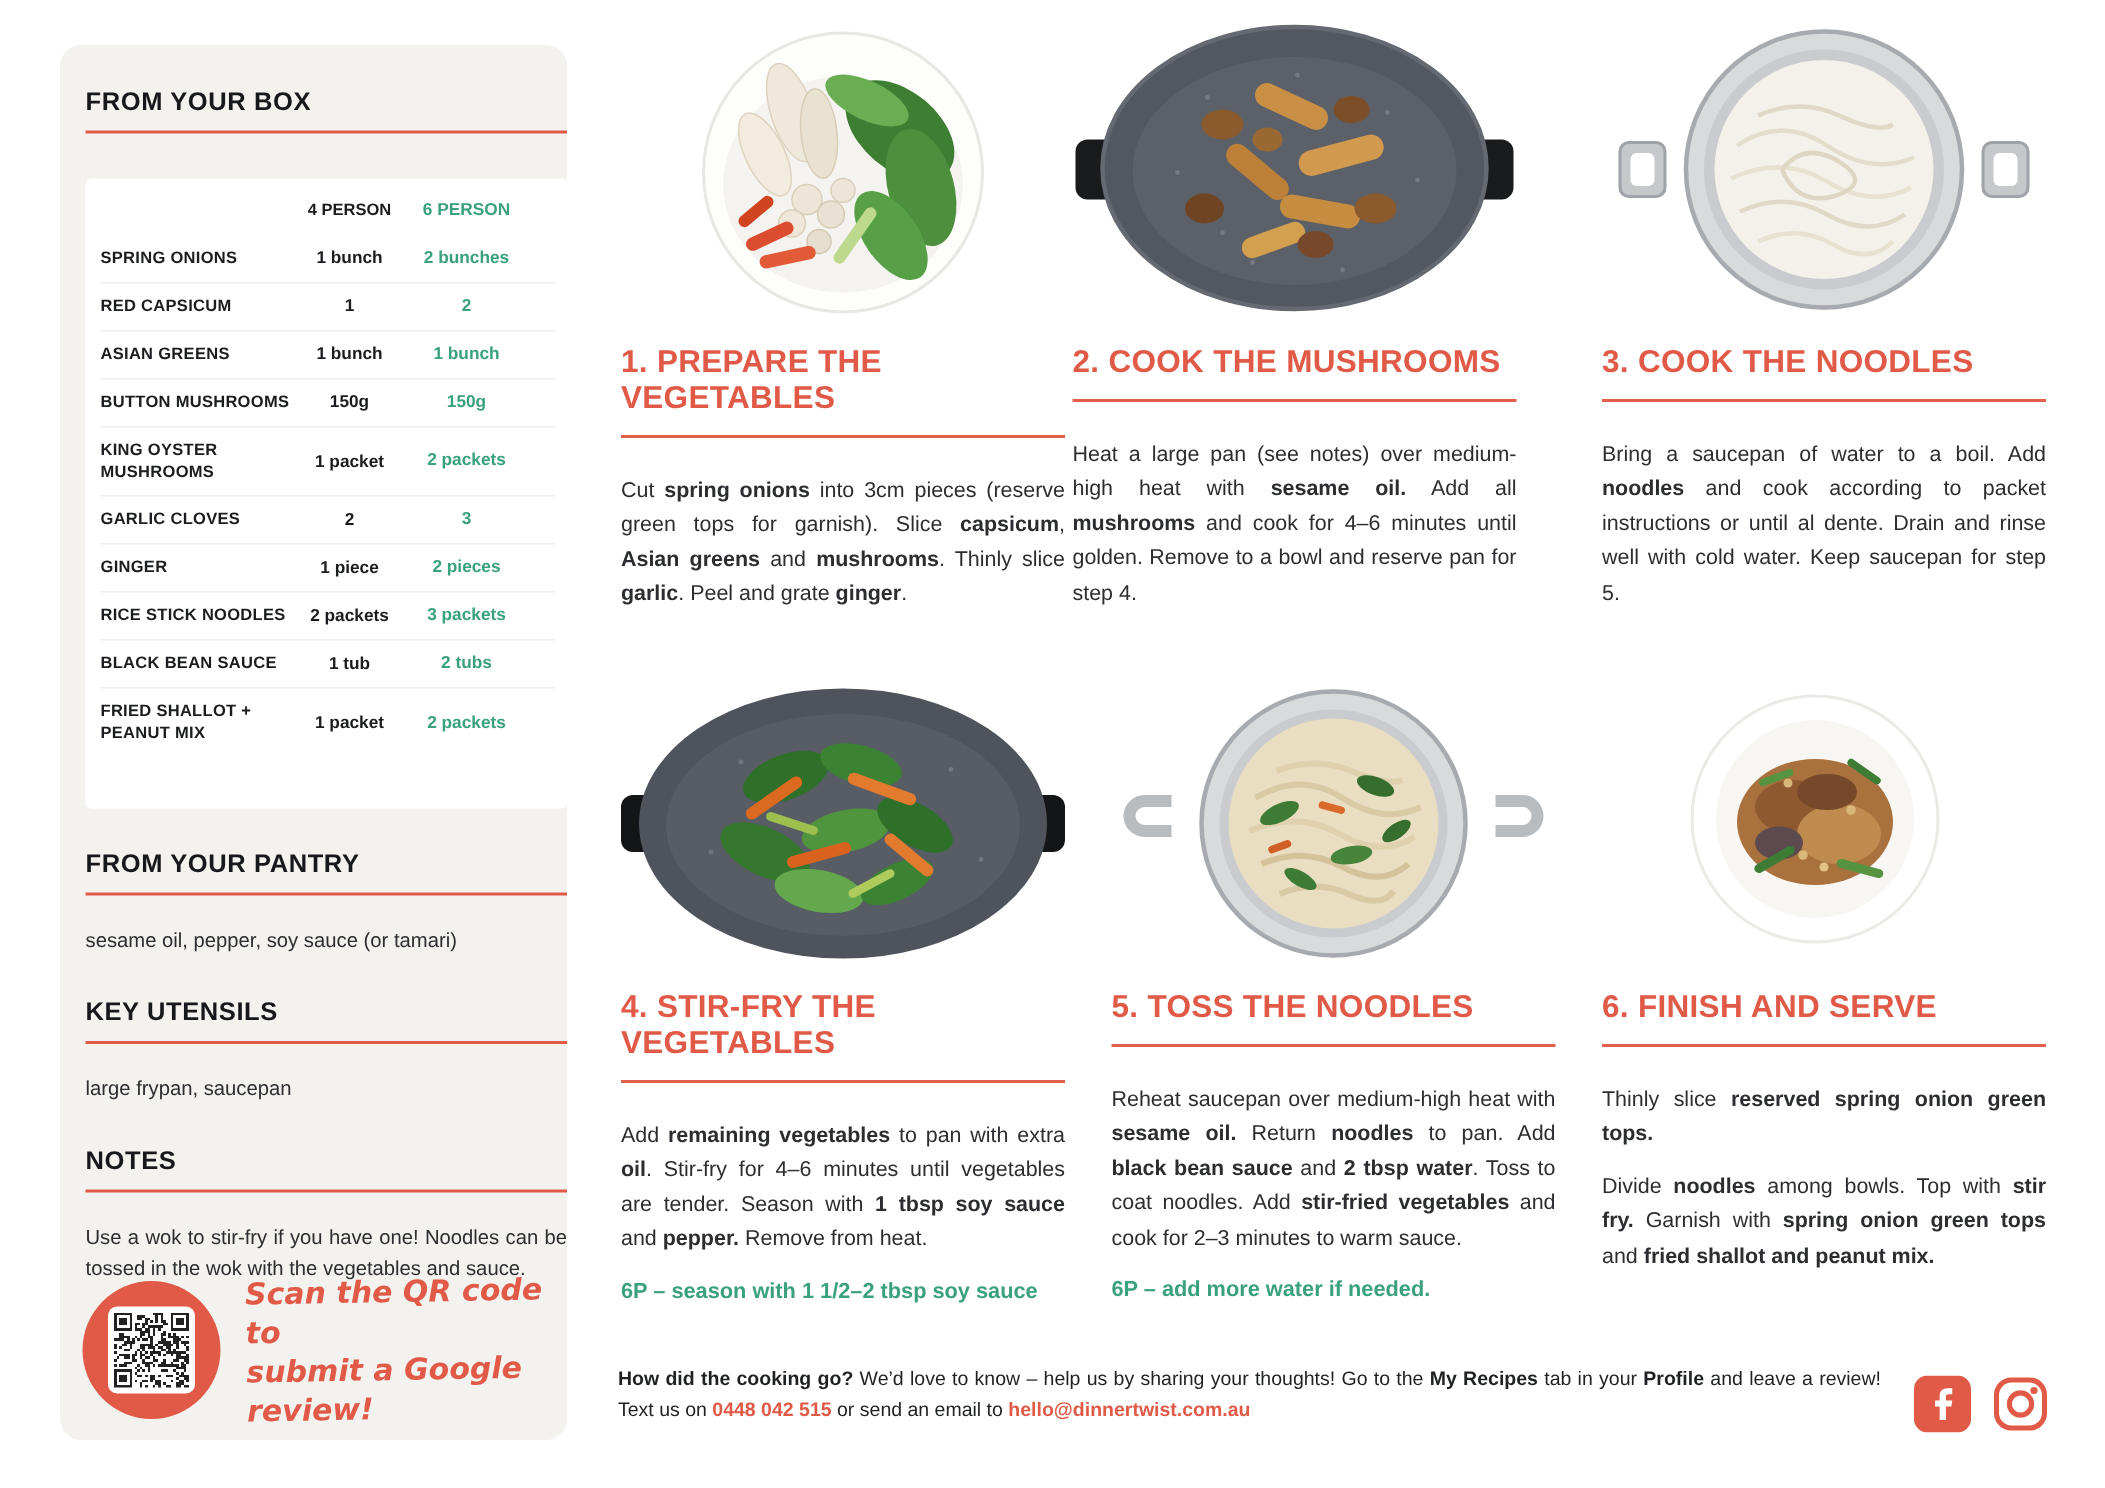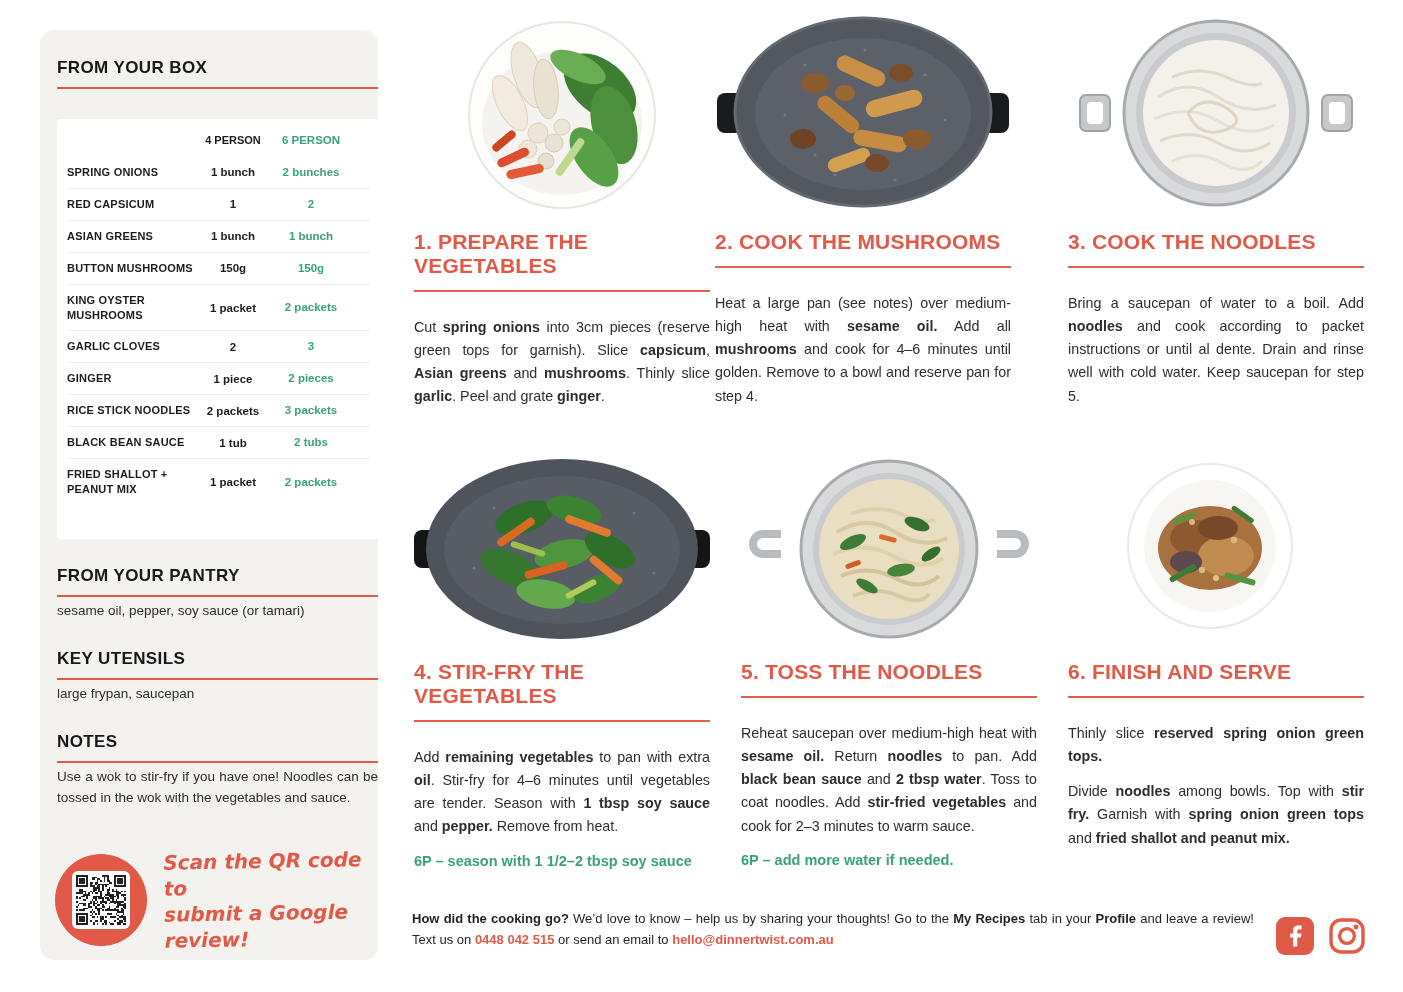--- a/index.html
+++ b/index.html
@@ -17,21 +17,21 @@
   .rule { height: 2px; background: #e05a47; margin-top: 9px; }
   .ing-table { background: #fff; border-radius: 4px; margin-top: 30px; padding: 4px 8px 34px 10px; }
   .trow { display: flex; align-items: center; padding: 8px 0; border-top: 1px solid #f0ede9; }
   .trow:first-child { border-top: none; }
   .tname { width: 128px; font-size: 11px; font-weight: bold; color: #1b1c1f; letter-spacing: .2px; line-height: 1.35; }
   .tq4 { width: 76px; text-align: center; font-size: 11.5px; font-weight: bold; color: #1b1c1f; }
   .tq6 { width: 80px; text-align: center; font-size: 11.5px; font-weight: bold; color: #3aa17e; line-height: 1.3; }
   .thead .tq4, .thead .tname { font-size: 11px; }
   .thead { padding: 10px 0 9px 0; }
   .side-section { margin-top: 27px; }
-  .side-text { margin-top: 4px; font-size: 13.5px; color: #2c2d30; line-height: 1.55; }
+  .side-text { margin-top: 20px; font-size: 13.5px; color: #2c2d30; line-height: 1.55; }
   .side-text.just { text-align: justify; }
   .review { position: absolute; left: 15px; top: 818px; width: 308px; display: flex; align-items: center; gap: 17px; }
   .qr-circle { width: 92px; height: 92px; min-width: 92px; border-radius: 50%; background: #e05a47;
     display: flex; align-items: center; justify-content: center; }
   .qr-bg { width: 58px; height: 58px; background: #fff; border-radius: 6px; padding: 4px; }
   .qr-bg svg { width: 100%; height: 100%; display: block; }
   .review-text { color: #e05a47; font-size: 20px; line-height: 1.3; font-weight: bold; font-style: italic;
     font-family: "DejaVu Sans", sans-serif; transform: rotate(-1deg); }
   
   .step { position: absolute; width: 296px; }

